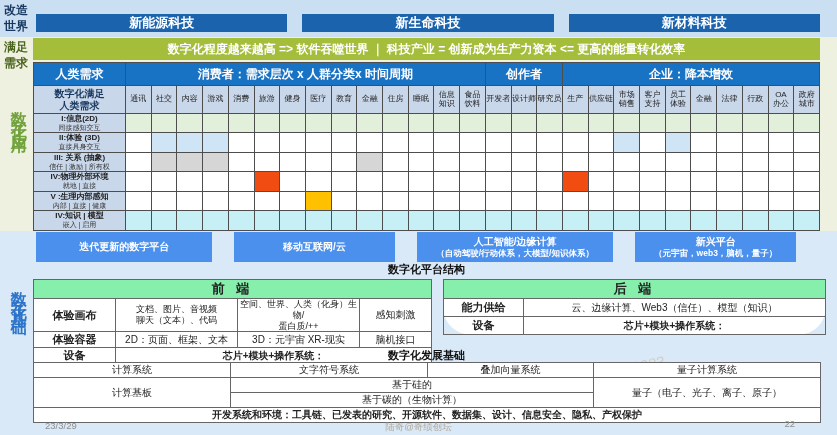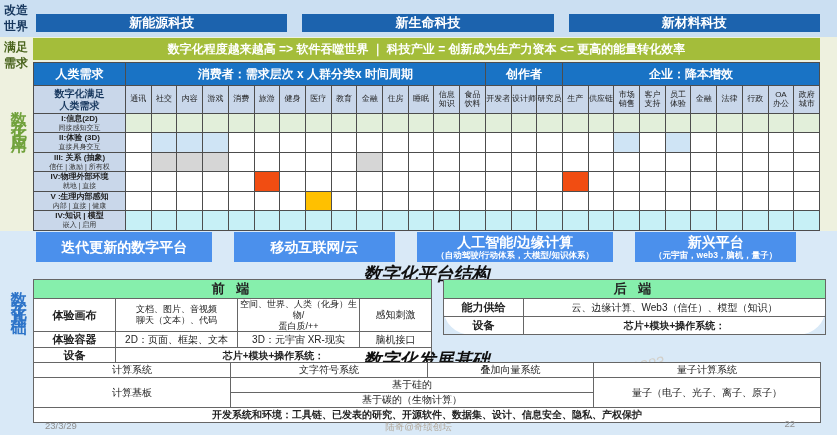--- a/index.html
+++ b/index.html
@@ -36,25 +36,25 @@
                    white-space:pre-line; line-height:1.15; height:28px; }
   .colhead { background:#c9d7ea; color:#222; font-size:8px; text-align:center; white-space:pre-line; line-height:1.1; height:28px; }
   .rowhead { background:#c9d7ea; text-align:center; line-height:1.1; height:19px; padding:1px 0; }
   .rowhead .rt { font-size:8px; font-weight:bold; color:#222; }
   .rowhead .rs { font-size:7px; color:#333; }
   .mcell { height:19px; background:#fff; }
 
   
   .plat-row { position:absolute; left:36px; top:232px; width:760px; height:30px; display:flex; gap:22px; }
   .plat-btn { background:#4b90ec; color:#fff; display:flex; flex-direction:column; align-items:center; justify-content:center; line-height:1.2; }
-  .plat-btn .t { font-size:14px; font-weight:bold; }
+  .plat-btn .t { font-size:10px; font-weight:bold; }
   .plat-btn .s { font-size:8.5px; font-weight:bold; }
   .pb0 { flex:1.12; } .pb1 { flex:1.02; } .pb2 { flex:1.25; } .pb3 { flex:1.02; }
 
-  .section-title { position:absolute; left:33px; width:787px; text-align:center; font-size:18px; font-weight:bold; color:#111;font-style:italic; }
+  .section-title { position:absolute; left:33px; width:787px; text-align:center; font-size:11px; font-weight:bold; color:#111; }
   .st-platform   { top:262px; }
   .st-foundation { top:348px; }
 
   
   table.panel { border-collapse:collapse; table-layout:fixed; background:#fff; position:absolute; }
   table.panel td { border:1px solid #666; text-align:center; vertical-align:middle; color:#222; }
   .panel-head { background:#86efac; font-size:13px; font-weight:bold; height:18px; letter-spacing:4px; }
   .frontend { left:33px; top:279px; width:398px; }
   .backend  { left:443px; top:279px; width:383px;border-radius:32px; }
   .plabel { font-size:11px; font-weight:bold; }

